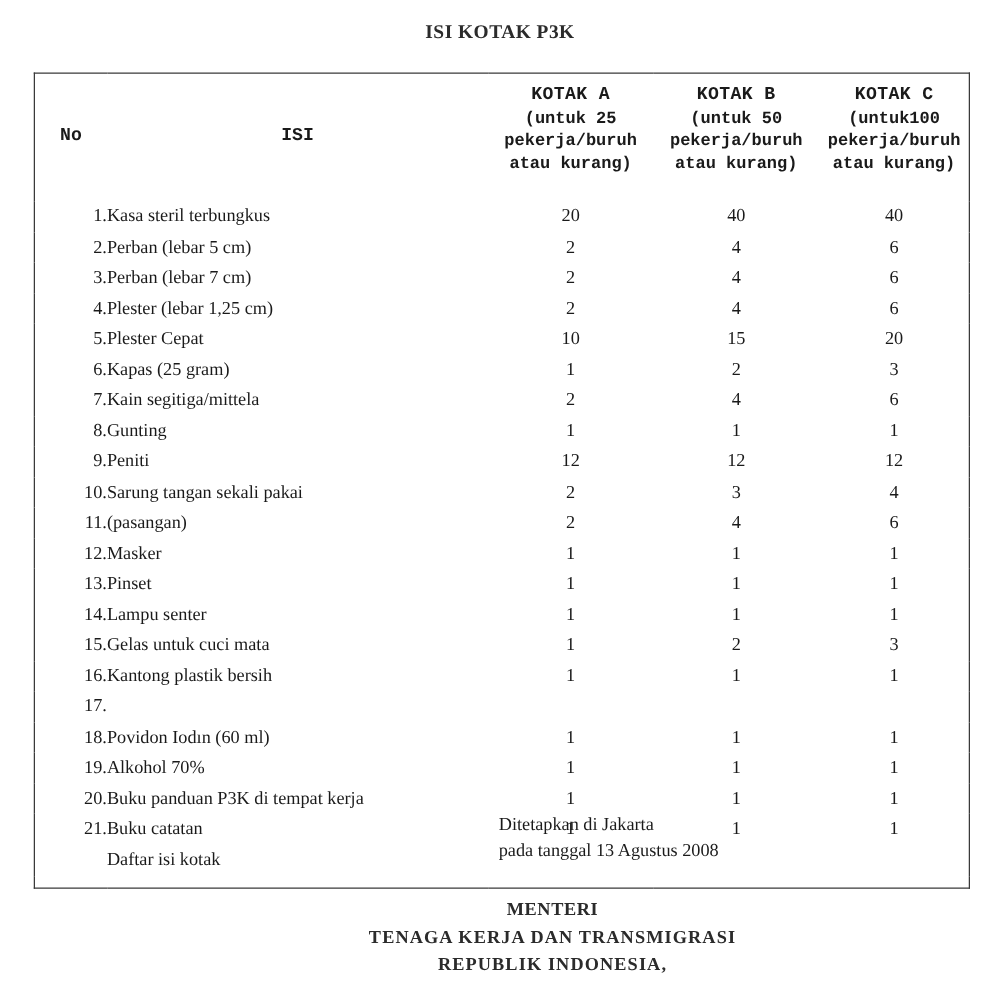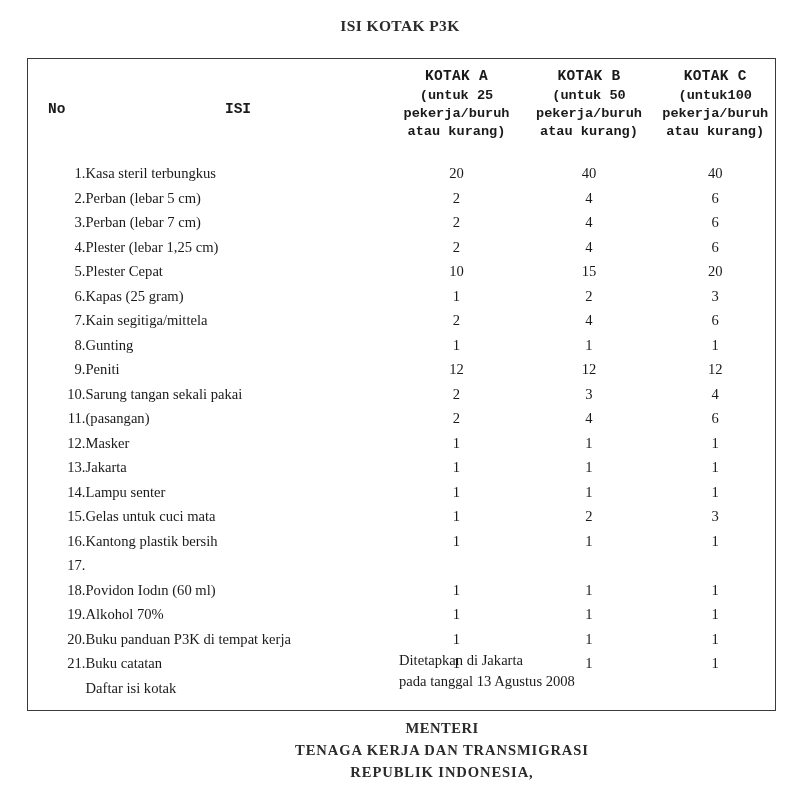--- a/index.html
+++ b/index.html
@@ -281,21 +281,21 @@
           </tr>
           <tr>
             <td class="c-no vline-r">12.</td>
             <td class="c-isi vline-r">Masker</td>
             <td class="c-val vline-r">1</td>
             <td class="c-val vline-r">1</td>
             <td class="c-val">1</td>
           </tr>
           <tr>
             <td class="c-no vline-r">13.</td>
-            <td class="c-isi vline-r">Jakarta</td>
+            <td class="c-isi vline-r">Pinset</td>
             <td class="c-val vline-r">1</td>
             <td class="c-val vline-r">1</td>
             <td class="c-val">1</td>
           </tr>
           <tr>
             <td class="c-no vline-r">14.</td>
             <td class="c-isi vline-r">Lampu senter</td>
             <td class="c-val vline-r">1</td>
             <td class="c-val vline-r">1</td>
             <td class="c-val">1</td>

